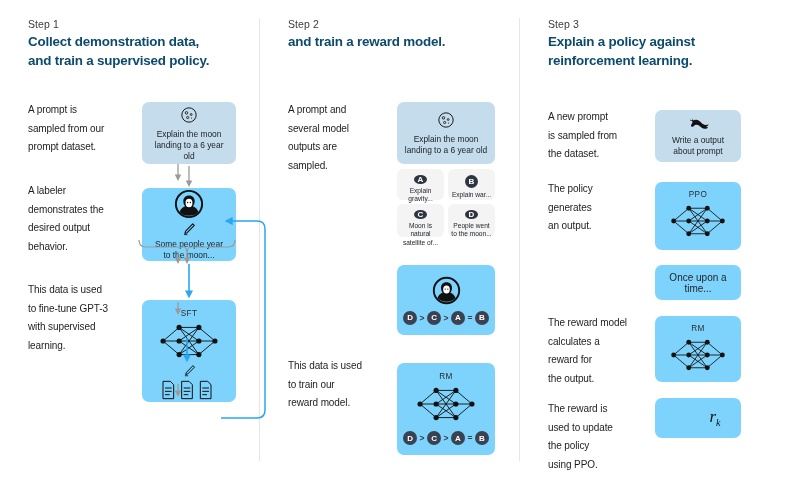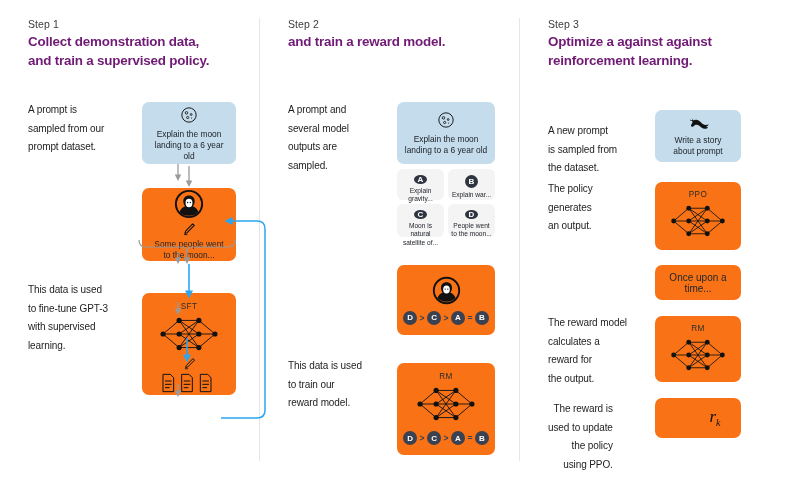--- a/index.html
+++ b/index.html
@@ -24,33 +24,33 @@
   .div1 { left: 259px; }
   .div2 { left: 519px; }
 
   .step-label {
     position: absolute; left: 28px; top: 18px;
     font-size: 10.5px; color: #3c3c3c; letter-spacing: .1px;
   }
   .step-title {
     position: absolute; left: 28px; top: 33px;
     font-size: 13.4px; font-weight: bold; line-height: 18.5px;
-    color: #701a75; letter-spacing: -.2px;
+    color: #0c4a6e; letter-spacing: -.2px;
   }
   .body-text {
     position: absolute; left: 28px;
     font-size: 10px; line-height: 18.5px; color: #1d1d1d;
     letter-spacing: -.1px;
   }
 
   
   .box {
     position: absolute;
     border-radius: 7px;
-    background: #f97316;
+    background: #7dd3fc;
     display: flex; flex-direction: column;
     align-items: center; justify-content: center;
   }
   .box.prompt { background: #c4dceb; }
   .box-caption {
     font-size: 8.4px; line-height: 11px; text-align: center;
     color: #20252b; padding: 0 6px;
   }
   .net-label { font-size: 8.2px; color: #2b2b2b; letter-spacing: .4px; margin-bottom: 2px; }
   .tiny-text { font-size: 10px; color: #20252b; text-align: center; }
@@ -95,20 +95,24 @@
   <div class="column col1">
     <div class="step-label">Step 1</div>
     <div class="step-title">
       <div>Collect demonstration data,</div>
       <div>and train a supervised policy.</div>
     </div>
 
     <div class="body-text" style="top:101px; white-space:pre-line;">A prompt is
 sampled from our
 prompt dataset.</div>
+    <div class="body-text" style="top:182px; white-space:pre-line;">A labeler
+demonstrates the
+desired output
+behavior.</div>
     <div class="body-text" style="top:281px; white-space:pre-line;">This data is used
 to fine-tune GPT-3
 with supervised
 learning.</div>
 
     <div class="box prompt" style="left:142px; top:102px; width:94px; height:62px;">
       <svg width="20" height="20" viewBox="0 0 24 24" style="margin-bottom:4px;">
         <circle cx="12" cy="12" r="8.6" fill="none" stroke="#1b1b1b" stroke-width="1.2"></circle>
         <circle cx="9" cy="9.4" r="1.5" fill="none" stroke="#1b1b1b" stroke-width="1.1"></circle>
         <circle cx="14.6" cy="11.4" r="1.1" fill="none" stroke="#1b1b1b" stroke-width="1.1"></circle>
@@ -124,25 +128,25 @@
         <circle cx="20" cy="20" r="17.5" fill="none" stroke="#111" stroke-width="2.6"></circle>
         <path d="M20 8.5c-5 0-7.6 3.3-7.6 7.6 0 3.3 1.2 5.6 2.4 6.8 -3.6 1.4 -6.2 4.1 -7.2 7.6 a17.5 17.5 0 0 0 24.8 0 c-1 -3.5 -3.6 -6.2 -7.2 -7.6 1.2 -1.2 2.4 -3.5 2.4 -6.8 0 -4.3 -2.6 -7.6 -7.6 -7.6z" fill="#111"></path>
         <ellipse cx="20" cy="18.6" rx="4.6" ry="5.6" fill="#fff"></ellipse>
         <circle cx="18.2" cy="18" r="0.9" fill="#111"></circle>
         <circle cx="21.8" cy="18" r="0.9" fill="#111"></circle>
       </svg>
       <svg width="16" height="16" viewBox="0 0 24 24" style="margin-top:2px;">
         <path d="M17.5 4.2 L20 6.7 L9.2 17.5 L5.8 18.6 L6.9 15.2 Z" fill="none" stroke="#111" stroke-width="1.6" stroke-linejoin="round"></path>
         <path d="M5.2 20.4 L9.2 20.4" stroke="#111" stroke-width="1.3" stroke-linecap="round"></path>
       </svg>
-      <div class="box-caption" style="margin-top:2px;">Some people went</div>
+      <div class="box-caption" style="margin-top:2px;">Some people year</div>
       <div class="box-caption">to the moon...</div>
     </div>
 
-    <div class="box" style="left:142px; top:293px; width:94px; height:102px; justify-content:flex-start; padding-top:9px;">
+    <div class="box" style="left:142px; top:300px; width:94px; height:102px; justify-content:flex-start; padding-top:9px;">
       <div class="net-label">SFT</div>
       <svg width="62" height="42" viewBox="0 0 100 68">
         <g stroke="#111" stroke-width="1.5" fill="none">
           <path d="M8 34 L34 12 M8 34 L34 34 M8 34 L34 56"></path>
           <path d="M34 12 L66 12 M34 12 L66 34 M34 12 L66 56"></path>
           <path d="M34 34 L66 12 M34 34 L66 34 M34 34 L66 56"></path>
           <path d="M34 56 L66 12 M34 56 L66 34 M34 56 L66 56"></path>
           <path d="M66 12 L92 34 M66 34 L92 34 M66 56 L92 34"></path>
         </g>
         <g fill="#111">
@@ -264,45 +268,45 @@
         <div class="rank-chip">A</div>
         <div class="rank-op">=</div>
         <div class="rank-chip">B</div>
       </div>
     </div>
   </div>
 
   <div class="column col3">
     <div class="step-label">Step 3</div>
     <div class="step-title">
-      <div>Optimize a against against</div>
+      <div>Explain a policy against</div>
       <div>reinforcement learning.</div>
     </div>
 
-    <div class="body-text" style="top:122px; white-space:pre-line;">A new prompt
+    <div class="body-text" style="top:108px; white-space:pre-line;">A new prompt
 is sampled from
 the dataset.</div>
     <div class="body-text" style="top:180px; white-space:pre-line;">The policy
 generates
 an output.</div>
     <div class="body-text" style="top:314px; white-space:pre-line;">The reward model
 calculates a
 reward for
 the output.</div>
-    <div class="body-text" style="top:400px; white-space:pre-line;text-align:right;">The reward is
+    <div class="body-text" style="top:400px; white-space:pre-line;">The reward is
 used to update
 the policy
 using PPO.</div>
 
     <div class="box prompt" style="left:135px; top:110px; width:86px; height:52px;">
       <svg width="22" height="16" viewBox="0 0 32 22" style="margin-bottom:3px;">
         <path d="M6.5 3.2c1.6 0 2.7 1.2 2.9 2.6 1.5-.9 3.6-1.2 5.6-.6 2.7.8 4.4 2.6 6.1 4.3 1.6 1.6 3.3 2.7 5.9 2.9 1.6.1 3.3-.3 4.5-1.1-.4 1.8-1.9 3.2-3.8 3.6.9.6 2 .8 3.1.7-1.2 1.6-3.3 2.5-5.5 2.2-2.5-.3-4.3-1.7-6.2-3.2-1.6-1.3-3-2.3-4.9-2.4-1.7-.1-3.2.6-4.2 1.7-.5.6-1.1 1.2-2 1.2-1.3 0-2.2-.9-2.2-2.1 0-.9.4-1.5 1-2.1C7.4 10 8 9.2 8 8.2c0-.8-.4-1.4-1.1-1.8-.9-.5-1.6-.2-2.3.3.2-1.9 1.6-3.5 1.9-3.5z" fill="#111"></path>
         <circle cx="6.9" cy="4.6" r="1.1" fill="#fff"></circle>
       </svg>
-      <div class="box-caption">Write a story</div>
+      <div class="box-caption">Write a output</div>
       <div class="box-caption">about prompt</div>
     </div>
 
     <div class="box" style="left:135px; top:182px; width:86px; height:68px; justify-content:flex-start; padding-top:8px;">
       <div class="net-label">PPO</div>
       <svg width="58" height="40" viewBox="0 0 100 68">
         <g stroke="#111" stroke-width="1.5" fill="none">
           <path d="M8 34 L34 12 M8 34 L34 34 M8 34 L34 56"></path>
           <path d="M34 12 L66 12 M34 12 L66 34 M34 12 L66 56"></path>
           <path d="M34 34 L66 12 M34 34 L66 34 M34 34 L66 56"></path>

